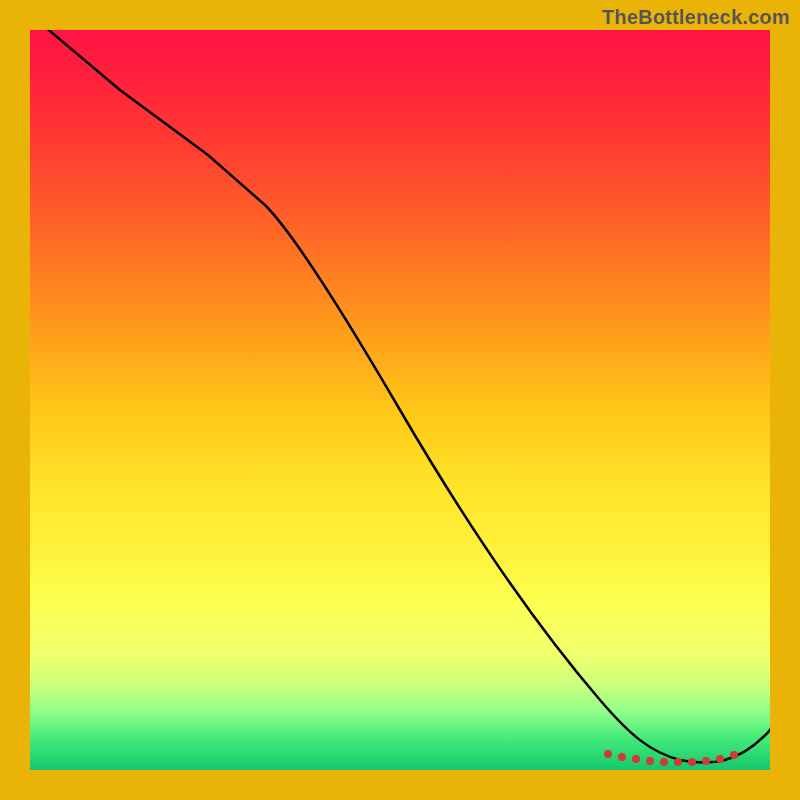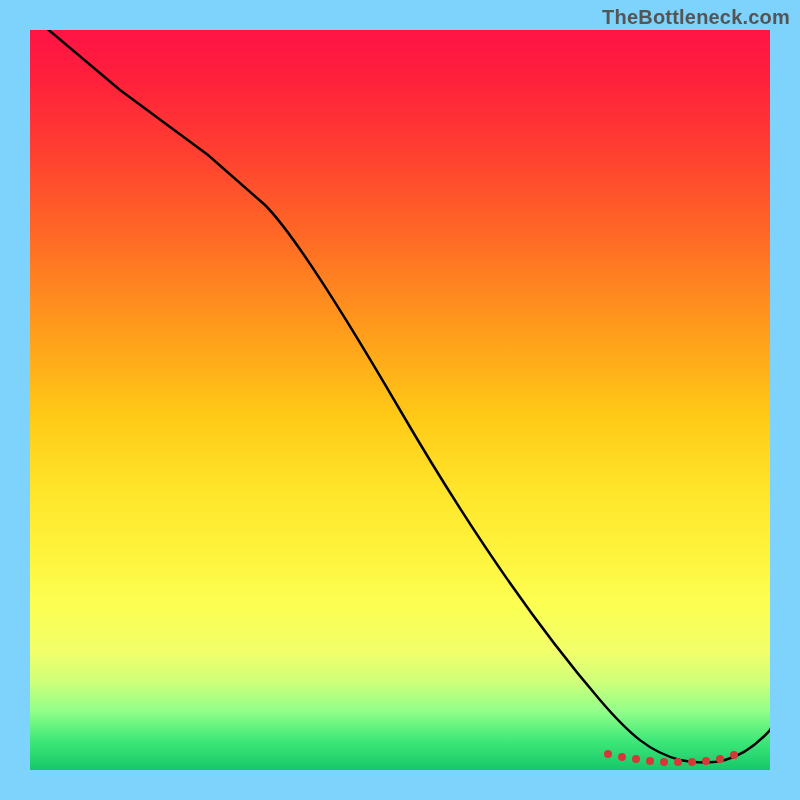--- a/index.html
+++ b/index.html
@@ -8,21 +8,21 @@
     width: 800px;
     height: 800px;
     background: #000;
     overflow: hidden;
     font-family: Arial, Helvetica, sans-serif;
   }
   .frame {
     position: relative;
     width: 800px;
     height: 800px;
-    background: #7dd3fc;
+    background: #eab308;
   }
   .watermark {
     position: absolute;
     top: 6px;
     right: 10px;
     color: #555;
     font-size: 20px;
     font-weight: 600;
     letter-spacing: 0.2px;
   }

